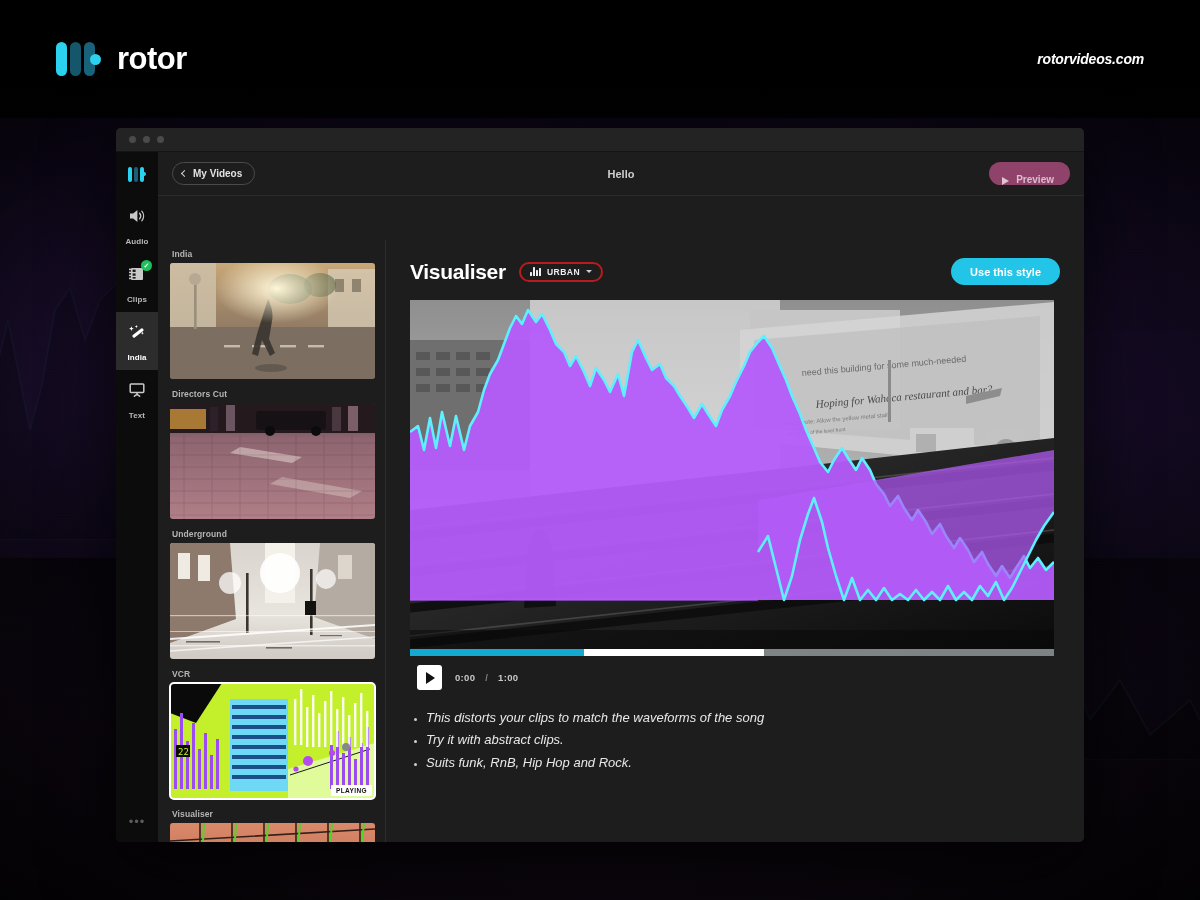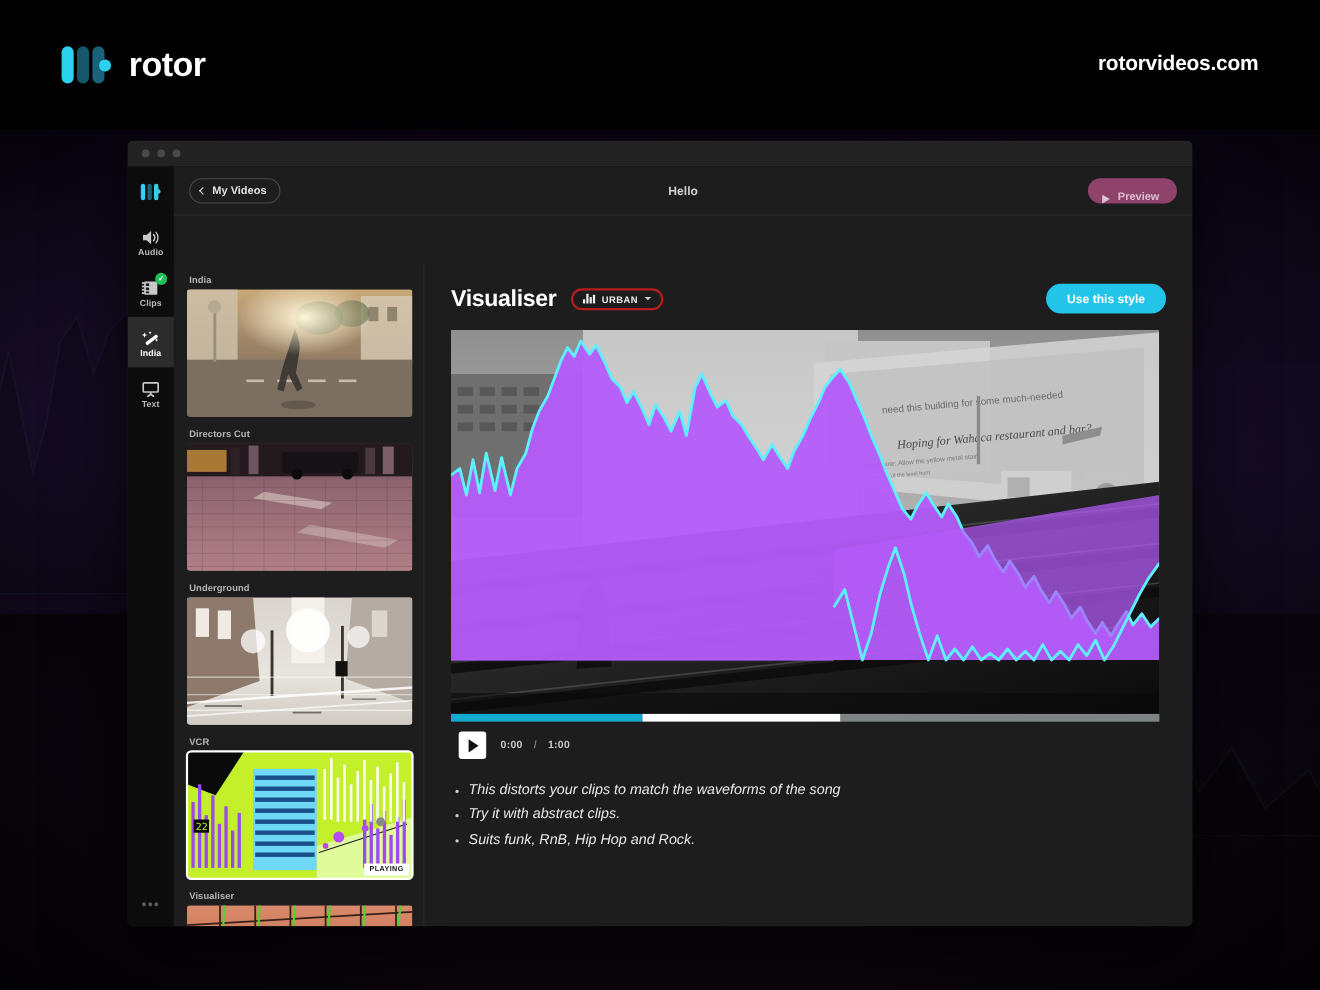--- a/index.html
+++ b/index.html
@@ -65,22 +65,23 @@
   .logo-mark { display: flex; align-items: center; gap: 3px; height: 34px; }
   .logo-mark i { display: block; border-radius: 7px; }
   .lb1 { width: 11px; height: 34px; background: #2ad2f0; }
   .lb2 { width: 11px; height: 34px; background: #15566a; }
   .lb3 { width: 11px; height: 34px; background: #18627a; }
   .lb-dot { width: 11px; height: 11px; border-radius: 50%; background: #2ad2f0; margin-left: -8px; }
   .brand-name {
     color: #fff; font-size: 31px; font-weight: bold; letter-spacing: -0.5px;
   }
   .brand-url {
-    margin-left: auto; color: #fff; font-size: 19px; font-weight: bold;
+    margin-left: auto; color: #fff; font-size: 14px; font-weight: bold;
     letter-spacing: -0.2px;
+    font-style: italic;
   }
 
   
   .app-window {
     position: absolute; z-index: 4;
     left: 116px; top: 128px; width: 968px; height: 714px;
     background: #1d1d1d;
     border-radius: 5px;
     overflow: hidden;
     box-shadow: 0 26px 70px rgba(0,0,0,0.75);
@@ -106,21 +107,21 @@
     display: flex; align-items: center; justify-content: center;
   }
   .rail-logo i { display: block; border-radius: 3px; }
   .rl1 { width: 4px; height: 15px; background: #2ad2f0; }
   .rl2 { width: 4px; height: 15px; background: #1b5f74; margin-left: 2px; }
   .rl3 { width: 4px; height: 15px; background: #2ad2f0; margin-left: 2px; }
   .rl-dot { width: 4px; height: 4px; border-radius: 50%; background: #2ad2f0; margin-left: -2px; }
 
   .rail-item {
     width: 42px; padding: 11px 0 8px;
-    display: flex; flex-direction: column; align-items: center; gap: 0;
+    display: flex; flex-direction: column; align-items: center; gap: 12px;
     position: relative;
     color: #b9b9b9;
   }
   .rail-item.active { background: #2c2c2c; color: #fff; }
   .rail-item .ri-label { font-size: 8px; font-weight: bold; letter-spacing: 0.1px; }
   .rail-item.active .ri-label { color: #fff; }
   .rail-icon { width: 20px; height: 18px; position: relative; }
   .badge-check {
     position: absolute; right: -5px; top: -5px;
     width: 11px; height: 11px; border-radius: 50%;

